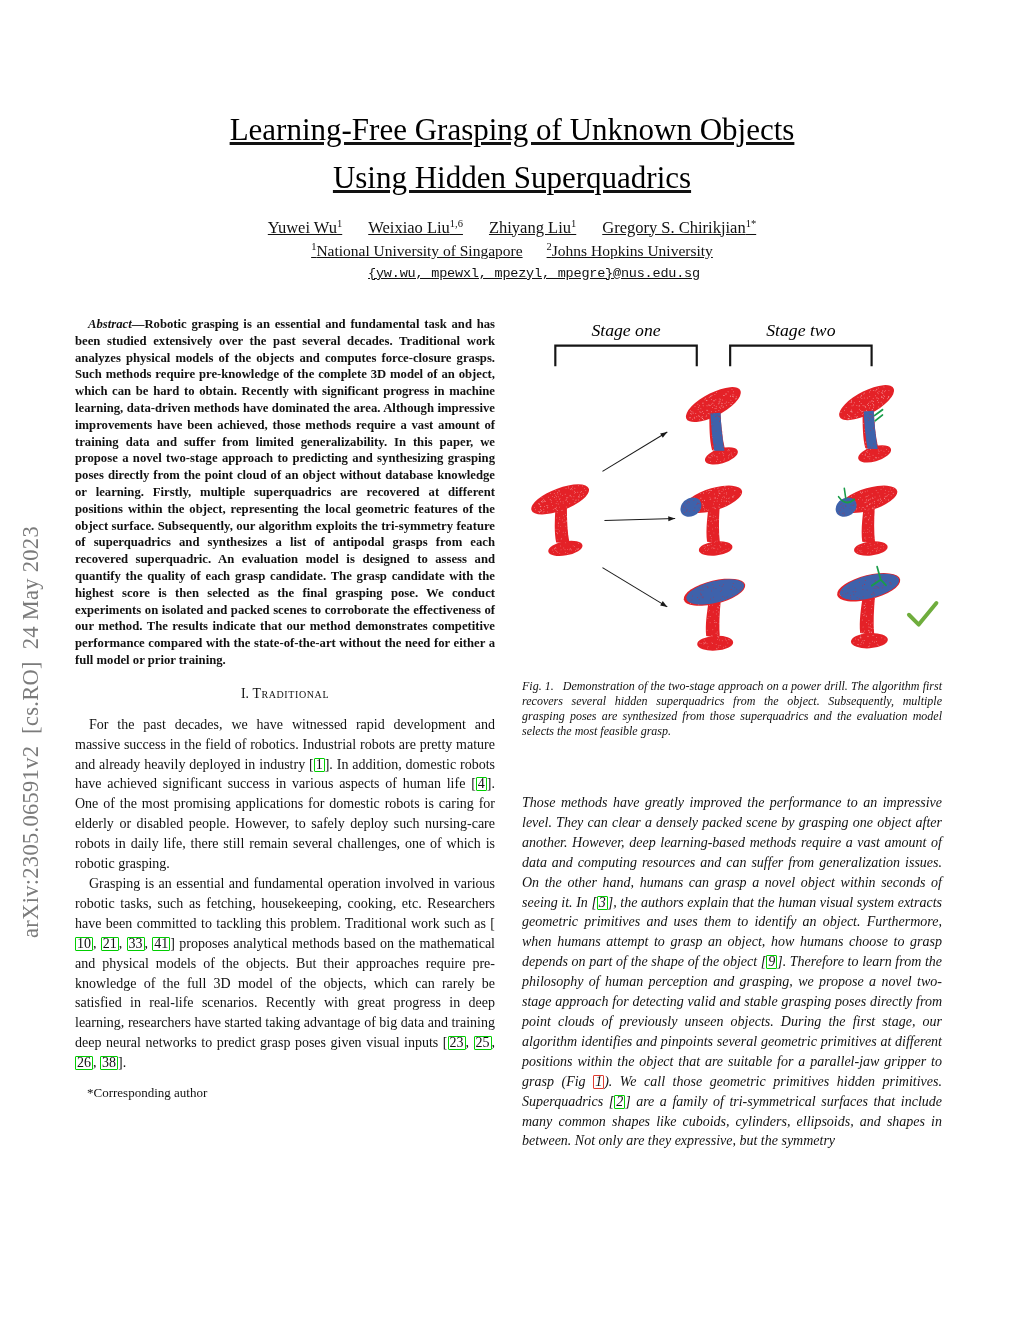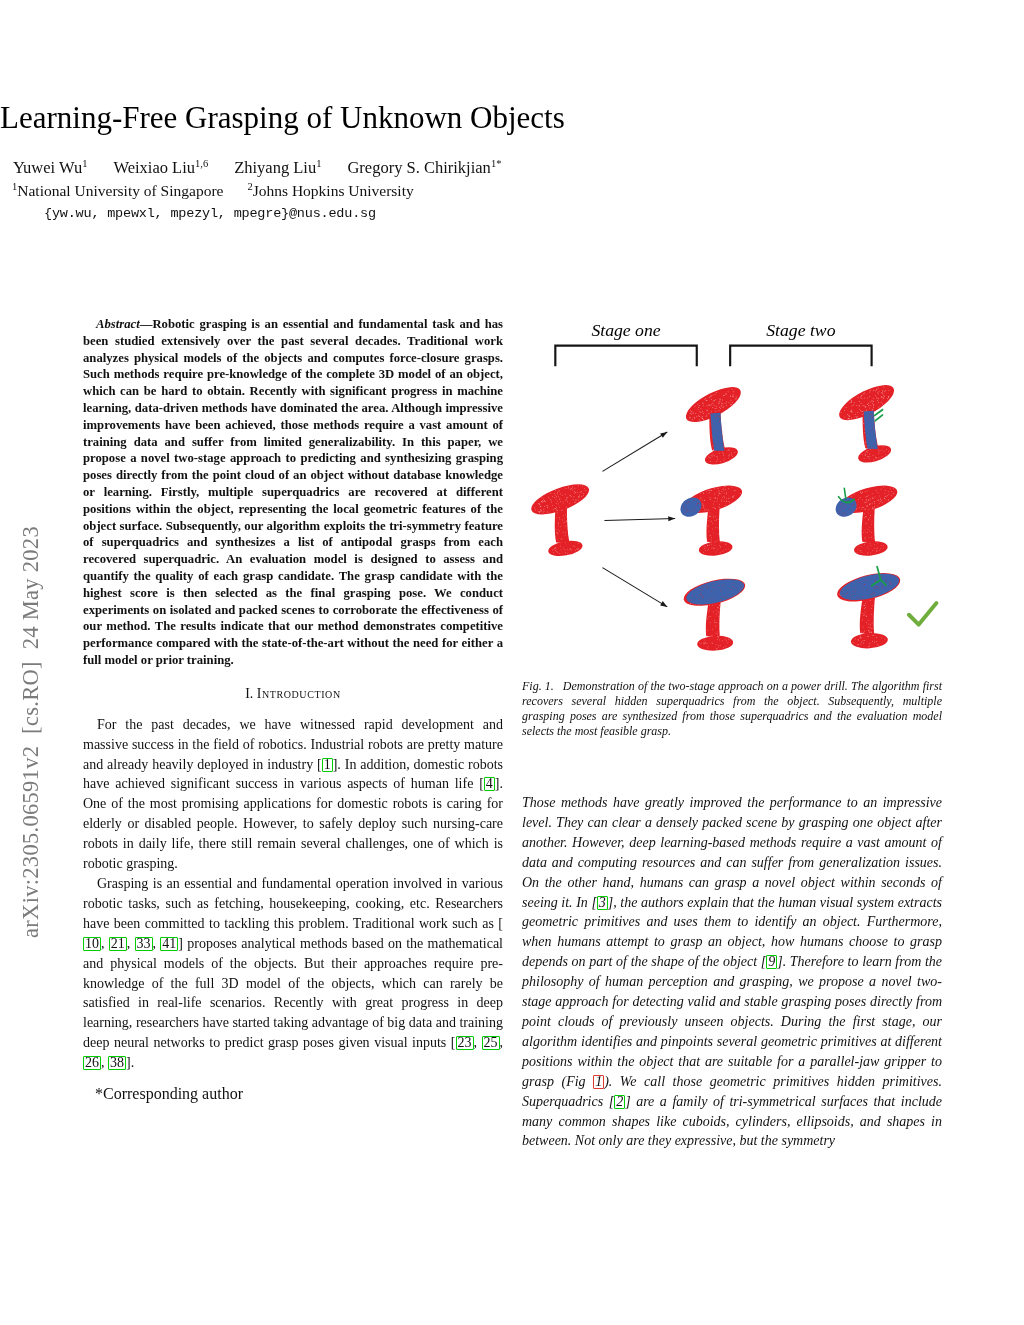--- a/index.html
+++ b/index.html
@@ -6,76 +6,76 @@
   body{
     width:1024px;height:1325px;position:relative;background:#ffffff;
     font-family:"Liberation Serif", serif;color:#111;overflow:hidden;
   }
   .arxiv-banner{
     position:absolute;left:18px;top:938px;transform-origin:0 0;
     transform:rotate(-90deg);white-space:pre;
     font-size:22.5px;color:#7b7b7b;letter-spacing:.3px;
     font-family:"Liberation Serif", serif;
   }
-  header{position:absolute;top:0;left:0;width:1024px;}
+  header{position:absolute;top:12px;left:0;width:1024px;text-align:center;text-decoration:underline;}
   h1{margin:94px 0 0;font-weight:normal;font-size:31px;line-height:48px;color:#000;}
   .authors{margin-top:15px;font-size:16.5px;}
   .author{margin:0 13px;white-space:nowrap;}
   sup{font-size:10.5px;}
   .affils{margin-top:3px;font-size:15.5px;}
   .affil{margin:16px 12px;white-space:nowrap;}
   .email{margin-top:6px;font-family:"Liberation Mono", monospace;font-size:13.5px;letter-spacing:-0.2px;padding-left:44px;}
   .col{position:absolute;width:420px;}
-  .col.left{left:83px;top:316px;}
+  .col.left{left:75px;top:316px;}
   .col.right{left:522px;top:314px;font-style:italic;}
   p{margin:0;}
   .abstract{
     font-size:12.7px;line-height:16.8px;text-align:justify;font-weight:bold;
     text-indent:13px;
   }
   .abs-label{font-style:italic;}
   h2.section{
     margin:17px 0 13px;text-align:center;font-weight:normal;font-size:13.8px;
   }
   .sc{font-variant:small-caps;letter-spacing:.6px;}
   .body{font-size:14px;line-height:19.9px;text-align:justify;}
   .indent{text-indent:14px;}
   .body + .indent{margin-top:0;}
   .cite,.figref{
     display:inline-block;line-height:12px;padding:0 1px;margin:0;
     border:1px solid #00ce00;border-radius:1px;text-indent:0;
   }
   .figref{border-color:#e03a2f;}
-  .footnote{margin-top:12px;font-size:16px;padding-left:12px;}
+  .footnote{margin-top:12px;font-size:13px;padding-left:12px;}
   figure{margin:0;}
   .fig-svg{display:block;margin-left:-4px;}
   .bracket{fill:none;stroke:#151515;stroke-width:2.2;}
   .stage-label{font-size:18px;font-family:"Liberation Serif", serif;fill:#000;}
   .check{fill:none;stroke:#6fad3d;stroke-width:4;stroke-linecap:round;stroke-linejoin:round;}
   figcaption{
     margin-top:13px;font-size:12px;line-height:15px;text-align:justify;color:#111;
   }
   .cap-label{margin-right:9px;}
   .col.right .body{margin-top:54px;}
 </style>
 </head>
 <body>
 
 <div class="arxiv-banner">arXiv:2305.06591v2  [cs.RO]  24 May 2023</div>
 
 <header>
-  <h1><span>Learning-Free Grasping of Unknown Objects</span><br></h1>
+  <h1><span>Learning-Free Grasping of Unknown Objects</span><br><span>Using Hidden Superquadrics</span></h1>
   <div class="authors"><span class="author">Yuwei Wu<sup>1</sup></span><span class="author">Weixiao Liu<sup>1,6</sup></span><span class="author">Zhiyang Liu<sup>1</sup></span><span class="author">Gregory S. Chirikjian<sup>1*</sup></span></div>
   <div class="affils"><span class="affil"><sup>1</sup>National University of Singapore</span><span class="affil"><sup>2</sup>Johns Hopkins University</span></div>
   <div class="email">{yw.wu, mpewxl, mpezyl, mpegre}@nus.edu.sg</div>
 </header>
 
 <div class="col left">
   <p class="abstract"><span class="abs-label">Abstract</span><span>—Robotic grasping is an essential and fundamental task and has been studied extensively over the past several decades. Traditional work analyzes physical models of the objects and computes force-closure grasps. Such methods require pre-knowledge of the complete 3D model of an object, which can be hard to obtain. Recently with significant progress in machine learning, data-driven methods have dominated the area. Although impressive improvements have been achieved, those methods require a vast amount of training data and suffer from limited generalizability. In this paper, we propose a novel two-stage approach to predicting and synthesizing grasping poses directly from the point cloud of an object without database knowledge or learning. Firstly, multiple superquadrics are recovered at different positions within the object, representing the local geometric features of the object surface. Subsequently, our algorithm exploits the tri-symmetry feature of superquadrics and synthesizes a list of antipodal grasps from each recovered superquadric. An evaluation model is designed to assess and quantify the quality of each grasp candidate. The grasp candidate with the highest score is then selected as the final grasping pose. We conduct experiments on isolated and packed scenes to corroborate the effectiveness of our method. The results indicate that our method demonstrates competitive performance compared with the state-of-the-art without the need for either a full model or prior training.</span></p>
-  <h2 class="section"><span>I.</span> <span class="sc">Introduction</span></h2>
+  <h2 class="section"><span>I.</span> <span class="sc">Traditional</span></h2>
   <p class="body indent">For the past decades, we have witnessed rapid development and massive success in the field of robotics. Industrial robots are pretty mature and already heavily deployed in industry [<span class="cite">1</span>]. In addition, domestic robots have achieved significant success in various aspects of human life [<span class="cite">4</span>]. One of the most promising applications for domestic robots is caring for elderly or disabled people. However, to safely deploy such nursing-care robots in daily life, there still remain several challenges, one of which is robotic grasping.</p>
   <p class="body indent">Grasping is an essential and fundamental operation involved in various robotic tasks, such as fetching, housekeeping, cooking, etc. Researchers have been committed to tackling this problem. Traditional work such as [<span class="cite">10</span>, <span class="cite">21</span>, <span class="cite">33</span>, <span class="cite">41</span>] proposes analytical methods based on the mathematical and physical models of the objects. But their approaches require pre-knowledge of the full 3D model of the objects, which can rarely be satisfied in real-life scenarios. Recently with great progress in deep learning, researchers have started taking advantage of big data and training deep neural networks to predict grasp poses given visual inputs [<span class="cite">23</span>, <span class="cite">25</span>, <span class="cite">26</span>, <span class="cite">38</span>].</p>
   <div class="footnote">*Corresponding author</div>
 </div>
 
 <div class="col right">
   <figure>
     <svg class="fig-svg" viewBox="0 0 450 358" width="442" height="352">
       <path class="bracket" d="M38,53 L38,32 L182,32 L182,53"></path>
       <path class="bracket" d="M216,53 L216,32 L360,32 L360,53"></path>

